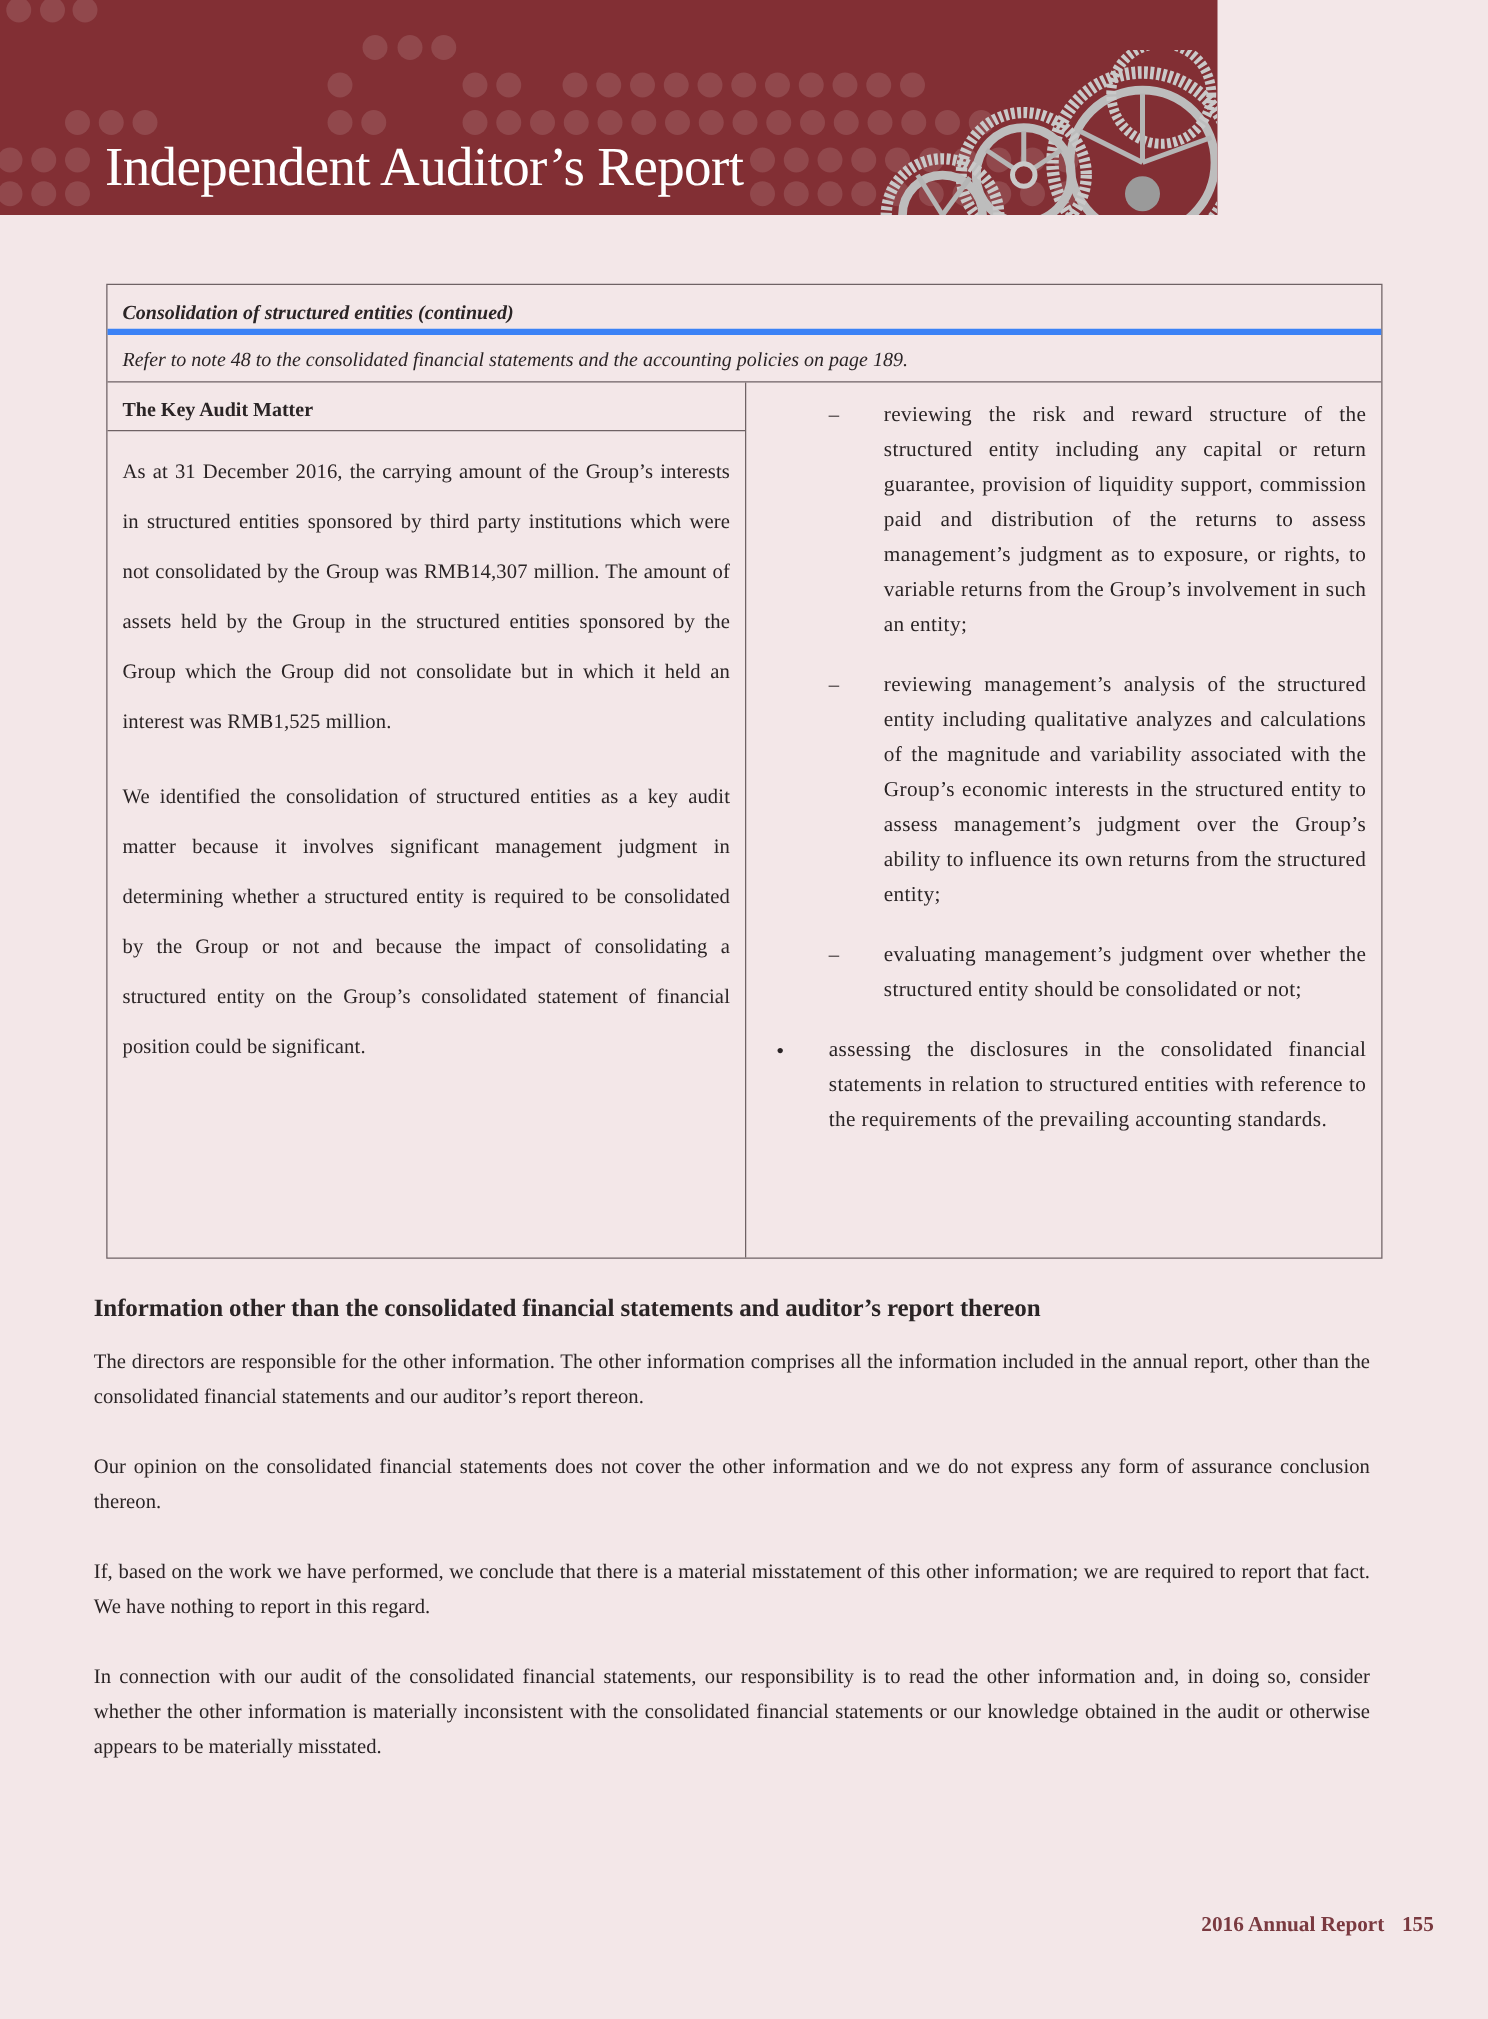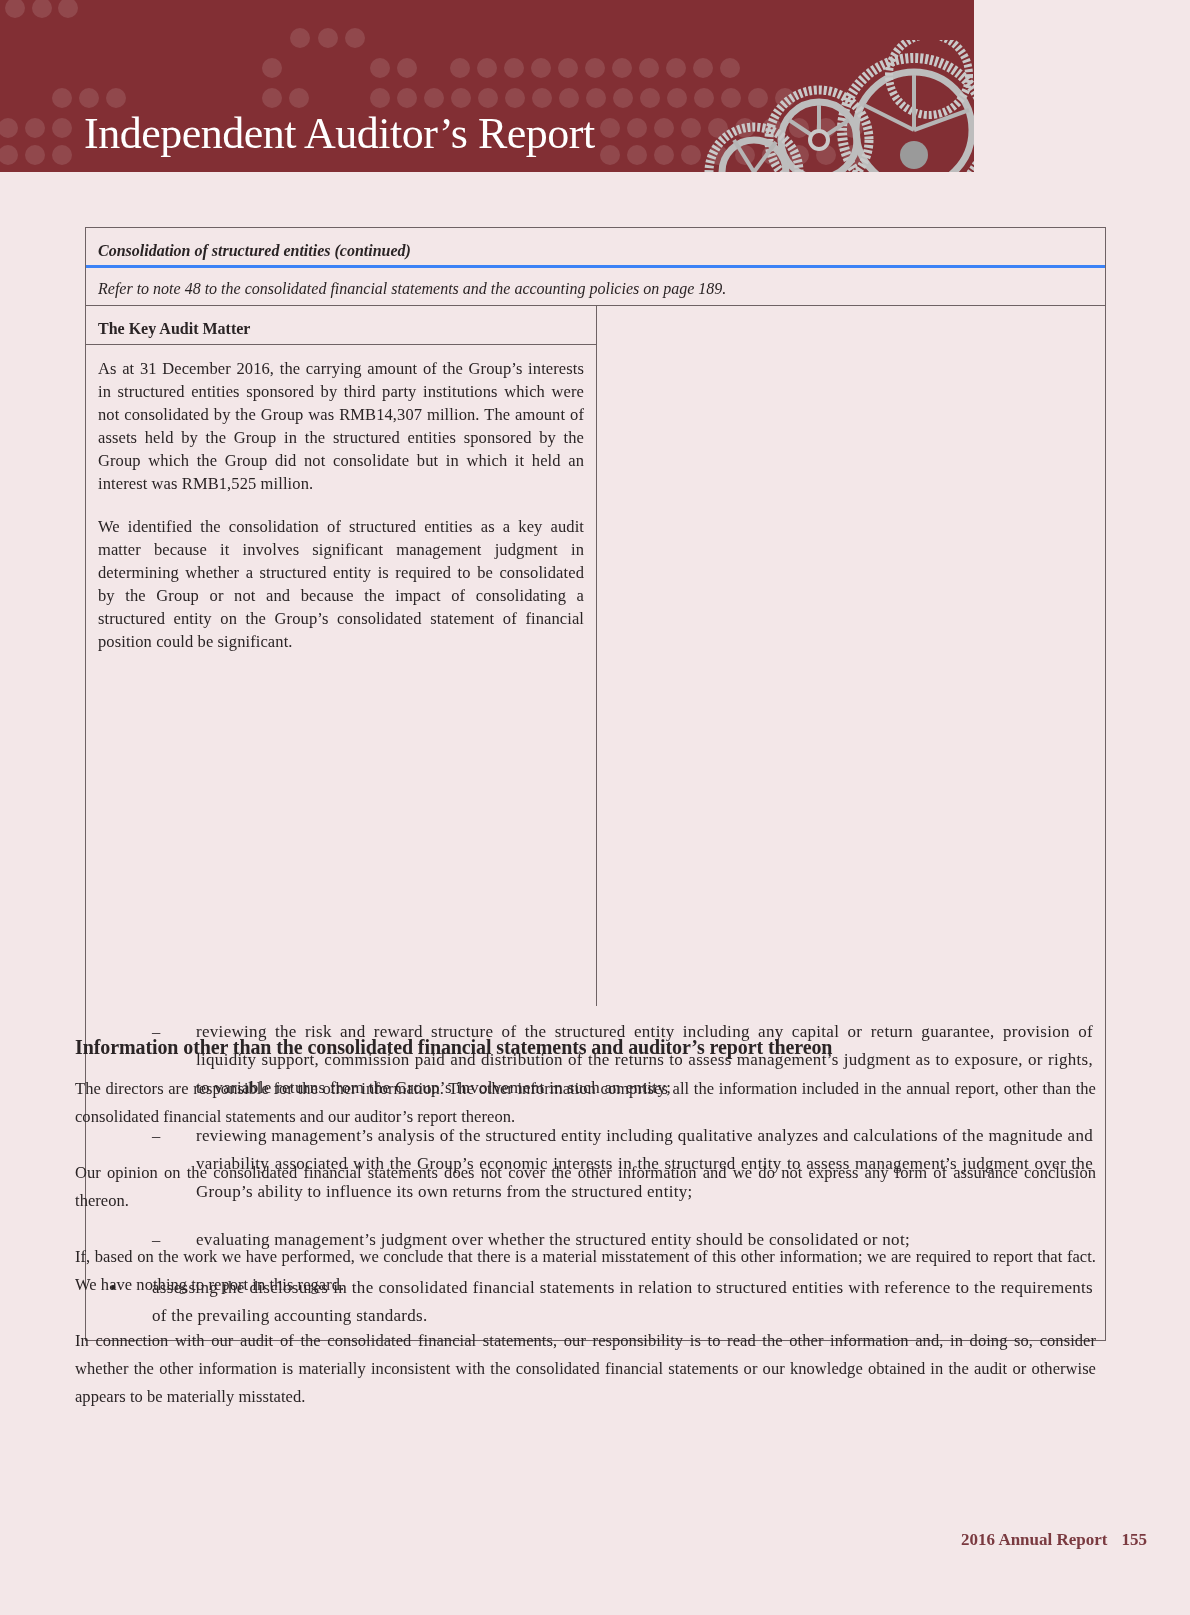--- a/index.html
+++ b/index.html
@@ -28,39 +28,39 @@
   }
   .gears { position: absolute; right: 0; top: 40px; width: 290px; height: 132px; }
 
   .kam-table {
     position: absolute; left: 85px; top: 227px; width: 1021px;
     border: 1px solid #6e6264;
     font-family: "Liberation Serif", serif;
     font-size: 16.5px;
   }
   .row-title {
-    height: 40px; border-bottom: 3px solid #3b82f6;
+    height: 40px; border-bottom: 5px solid #3b82f6;
     padding: 14px 12px 0 12px;
     font-weight: bold; font-style: italic; font-size: 16px;
   }
   .row-ref {
     height: 38px; border-bottom: 1px solid #6e6264;
     padding: 12px 12px 0 12px;
     font-style: italic; font-size: 16px;
   }
-  .cols { display: flex; flex-direction: column; }
+  .cols { display: flex; }
   .col-left { width: 511px; border-right: 1px solid #6e6264; }
   .col-right { flex: 1; }
   .col-head {
     height: 39px; border-bottom: 1px solid #6e6264;
     padding: 14px 12px 0 12px; font-weight: bold; font-size: 16px;
   }
   .col-body { padding: 12px 12px 10px 12px; }
   .col-left .col-body p {
-    text-align: justify; line-height: 23px; font-size: 16.5px;
+    text-align: justify; line-height: 40px; font-size: 16.5px;
     margin-bottom: 20px; letter-spacing: 0.1px;
   }
   .col-left .col-body { height: 661px; }
   .item { display: flex; margin-bottom: 20px; }
   .item .marker { flex: 0 0 auto; text-align: left; line-height: 28px; }
   .item .txt { flex: 1; text-align: justify; line-height: 28px; font-size: 17px; letter-spacing: 0.3px; }
   .item.dash .marker { width: 98px; padding-left: 54px; }
   .item.bullet .marker { width: 54px; padding-left: 12px; font-size: 18px; }
   .item:last-child { margin-bottom: 0; }
 

